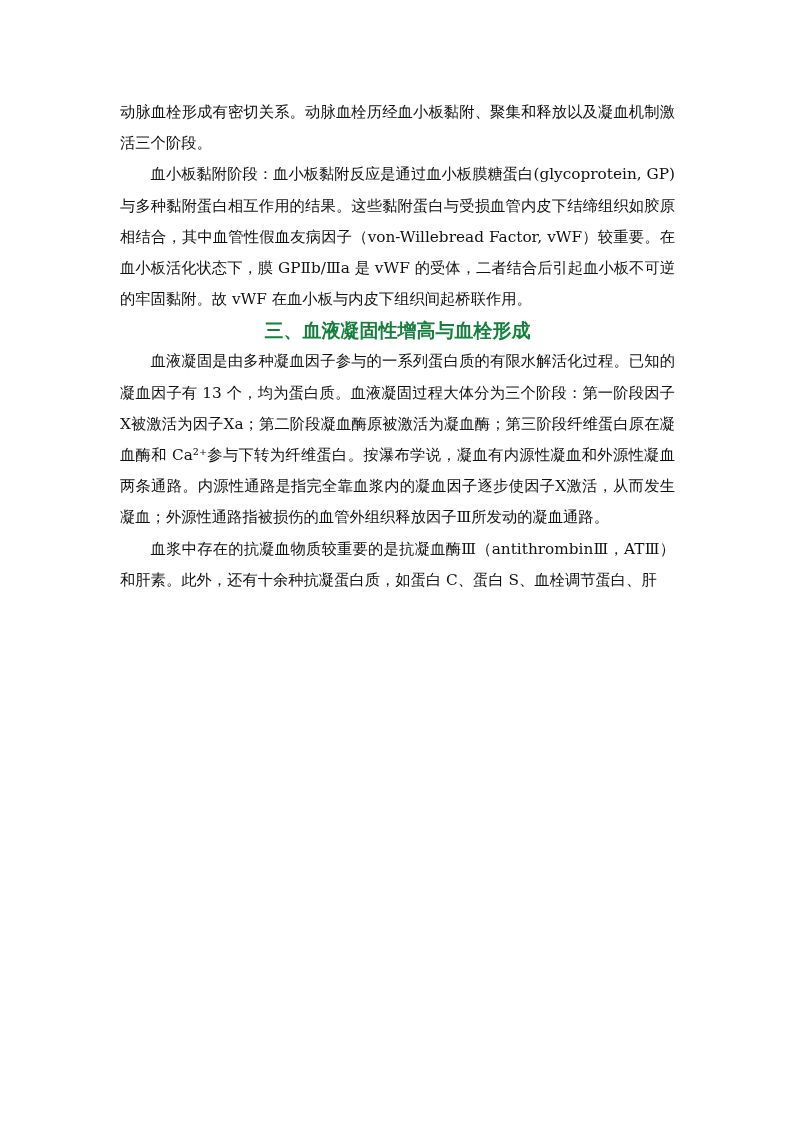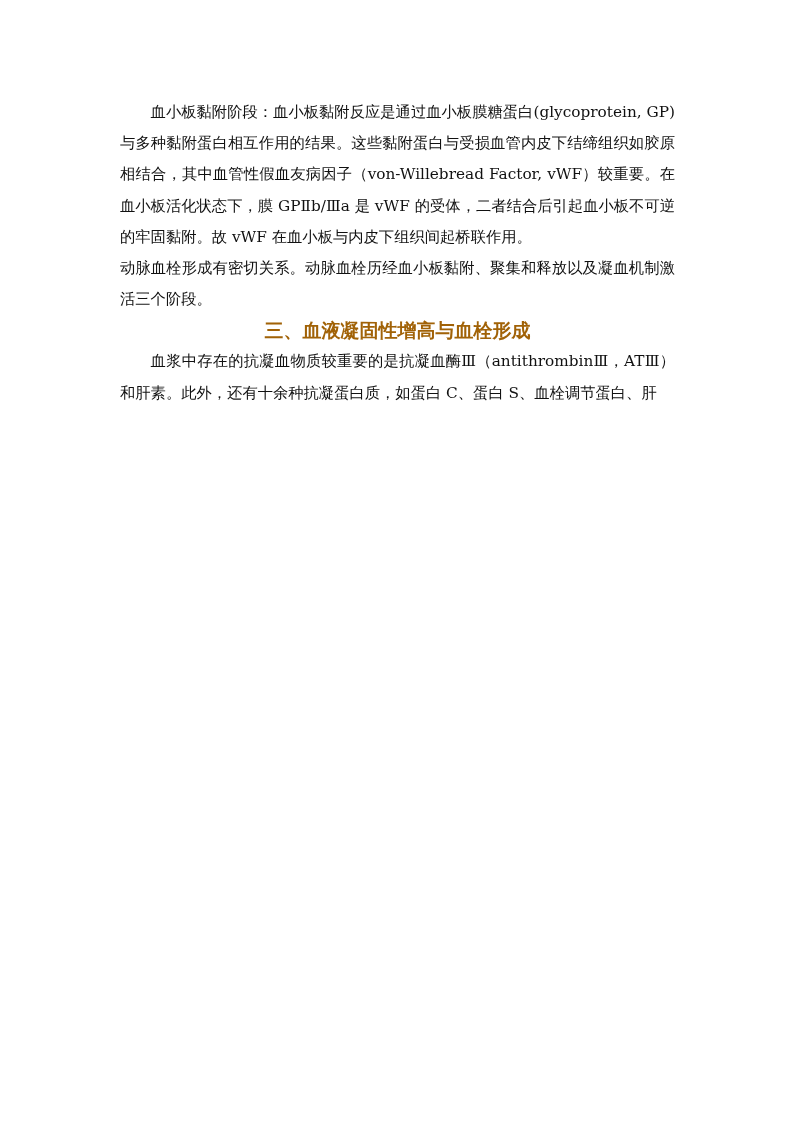--- a/index.html
+++ b/index.html
@@ -7,24 +7,25 @@
   .page {
     position: absolute; left: 120px; top: 97px; width: 555px;
     font-family: "DejaVu Serif", "Liberation Serif", serif;
     font-size: 15.3px; line-height: 31.2px; color: #111;
     text-align: justify;
   }
   .para { margin: 0; text-indent: 2em; }
   .para.noindent { text-indent: 0; }
   .heading {
     margin: 0; text-align: center; font-size: 19px; line-height: 31px;
-    font-family: "DejaVu Serif", "Liberation Serif", serif; color: #a16207;
+    font-family: "DejaVu Serif", "Liberation Serif", serif; color: #15803d;
   }
 </style>
 </head>
 <body>
 
 <div class="page">
+  <p class="para noindent">动脉血栓形成有密切关系。动脉血栓历经血小板黏附、聚集和释放以及凝血机制激活三个阶段。</p>
   <p class="para">血小板黏附阶段：血小板黏附反应是通过血小板膜糖蛋白(glycoprotein, GP)与多种黏附蛋白相互作用的结果。这些黏附蛋白与受损血管内皮下结缔组织如胶原相结合，其中血管性假血友病因子（von-Willebread Factor, vWF）较重要。在血小板活化状态下，膜 GPⅡb/Ⅲa 是 vWF 的受体，二者结合后引起血小板不可逆的牢固黏附。故 vWF 在血小板与内皮下组织间起桥联作用。</p>
-  <p class="para noindent">动脉血栓形成有密切关系。动脉血栓历经血小板黏附、聚集和释放以及凝血机制激活三个阶段。</p>
   <h2 class="heading">三、血液凝固性增高与血栓形成</h2>
+  <p class="para">血液凝固是由多种凝血因子参与的一系列蛋白质的有限水解活化过程。已知的凝血因子有 13 个，均为蛋白质。血液凝固过程大体分为三个阶段：第一阶段因子Ⅹ被激活为因子Ⅹa；第二阶段凝血酶原被激活为凝血酶；第三阶段纤维蛋白原在凝血酶和 Ca²⁺参与下转为纤维蛋白。按瀑布学说，凝血有内源性凝血和外源性凝血两条通路。内源性通路是指完全靠血浆内的凝血因子逐步使因子Ⅹ激活，从而发生凝血；外源性通路指被损伤的血管外组织释放因子Ⅲ所发动的凝血通路。</p>
   <p class="para">血浆中存在的抗凝血物质较重要的是抗凝血酶Ⅲ（antithrombinⅢ，ATⅢ）和肝素。此外，还有十余种抗凝蛋白质，如蛋白 C、蛋白 S、血栓调节蛋白、肝</p>
 </div>
 
 </body></html>

